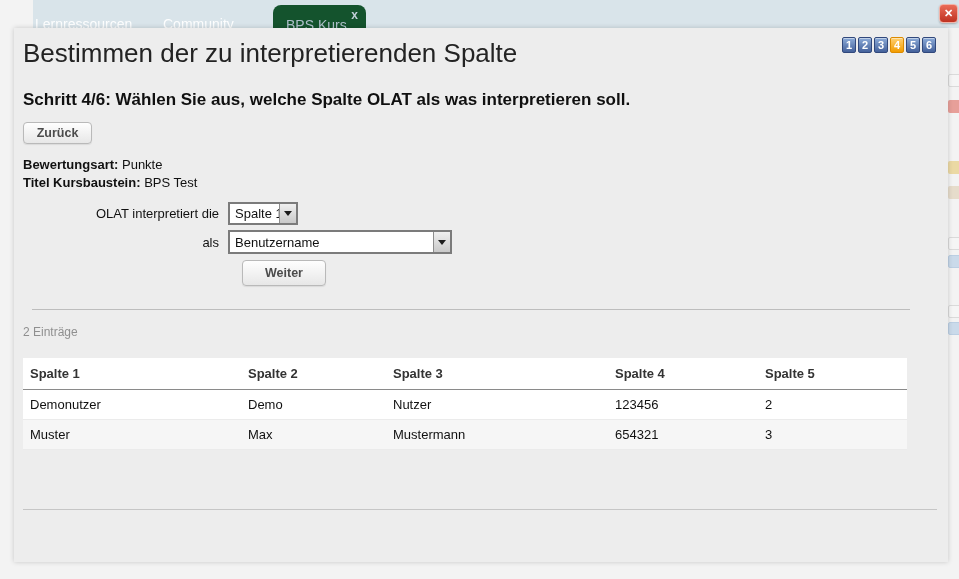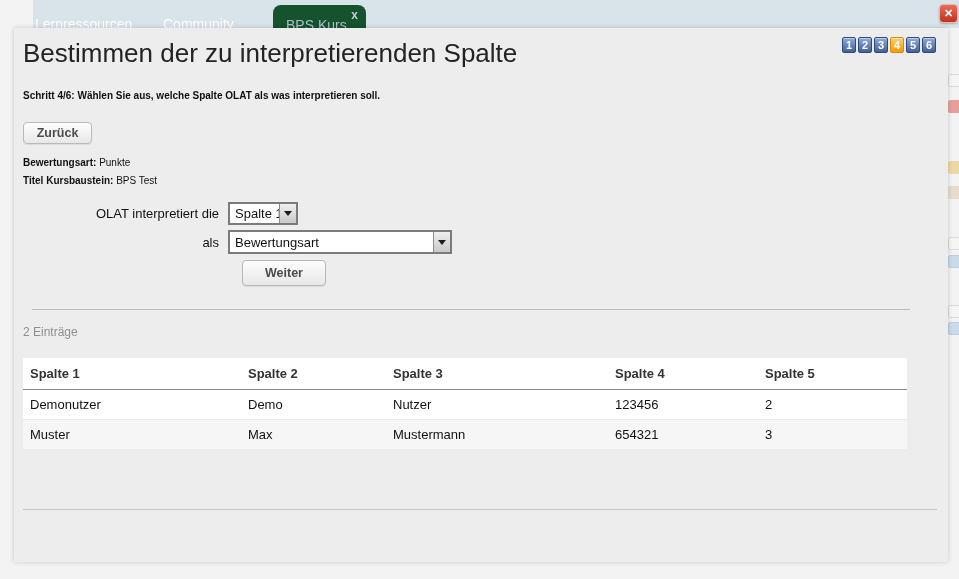--- a/index.html
+++ b/index.html
@@ -40,34 +40,34 @@
   }
   .modal-title { position:absolute; left:9px; top:10px; font-size:26px; font-weight:400; color:#232323; }
   .steps { position:absolute; top:9px; right:12px; display:flex; gap:2px; }
   .badge {
     width:14px; height:16px; border:1px solid #31487c; border-radius:2px;
     background:linear-gradient(#8cabd8, #44619b);
     color:#fff; font-size:11px; font-weight:bold; text-align:center; line-height:14px;
     box-shadow:inset 0 1px 0 rgba(255,255,255,.45); cursor:pointer;
   }
   .badge.active { background:linear-gradient(#ffd072, #f29c00); border-color:#dd8b00; }
-  .subtitle { position:absolute; left:9px; top:62px; font-size:10px; font-weight:bold; color:#101010; }
+  .subtitle { position:absolute; left:9px; top:62px; font-size:17px; font-weight:bold; color:#101010; }
 
   .btn {
     border:1px solid #b9b9b9; border-radius:4px;
     background:linear-gradient(#fefefe, #e7e7e7);
     font-family:"Liberation Sans", sans-serif;
     font-size:12.5px; font-weight:bold; color:#4c4c4c;
     box-shadow:0 1px 1px rgba(0,0,0,.08); cursor:pointer;
   }
   .btn-back { position:absolute; left:9px; top:94px; width:69px; height:22px; }
   .btn-next { position:absolute; left:228px; top:232px; width:84px; height:26px; }
   .btn-cancel { position:absolute; left:50%; transform:translateX(-50%); top:494px; height:25px; padding:0 15px; }
 
-  .info-line { position:absolute; left:9px; font-size:10px; color:#111; }
+  .info-line { position:absolute; left:9px; font-size:13px; color:#111; }
   .info-line b { font-weight:bold; }
   .il1 { top:129px; } .il2 { top:147px; }
 
   .form-label { position:absolute; left:9px; width:196px; text-align:right; font-size:13px; color:#111; }
   .fl1 { top:178px; } .fl2 { top:207px; }
   .select {
     position:absolute; height:23px; background:#fff;
     border:2px solid #7b7b7b; display:flex; align-items:center; cursor:pointer;
   }
   .sel1 { left:214px; top:174px; width:70px; }
@@ -151,21 +151,21 @@
     <div class="form-label fl1">OLAT interpretiert die</div>
     <div class="select sel1">
       <span class="sel-text">Spalte 1</span>
       <span class="sel-arrow">
           <i></i>
         </span>
     </div>
 
     <div class="form-label fl2">als</div>
     <div class="select sel2">
-      <span class="sel-text">Bewertungsart</span>
+      <span class="sel-text">Benutzername</span>
       <span class="sel-arrow">
           <i></i>
         </span>
     </div>
 
     <button class="btn btn-next">Weiter</button>
 
     <div class="hr1"></div>
     <div class="count-label">2 Einträge</div>
 

